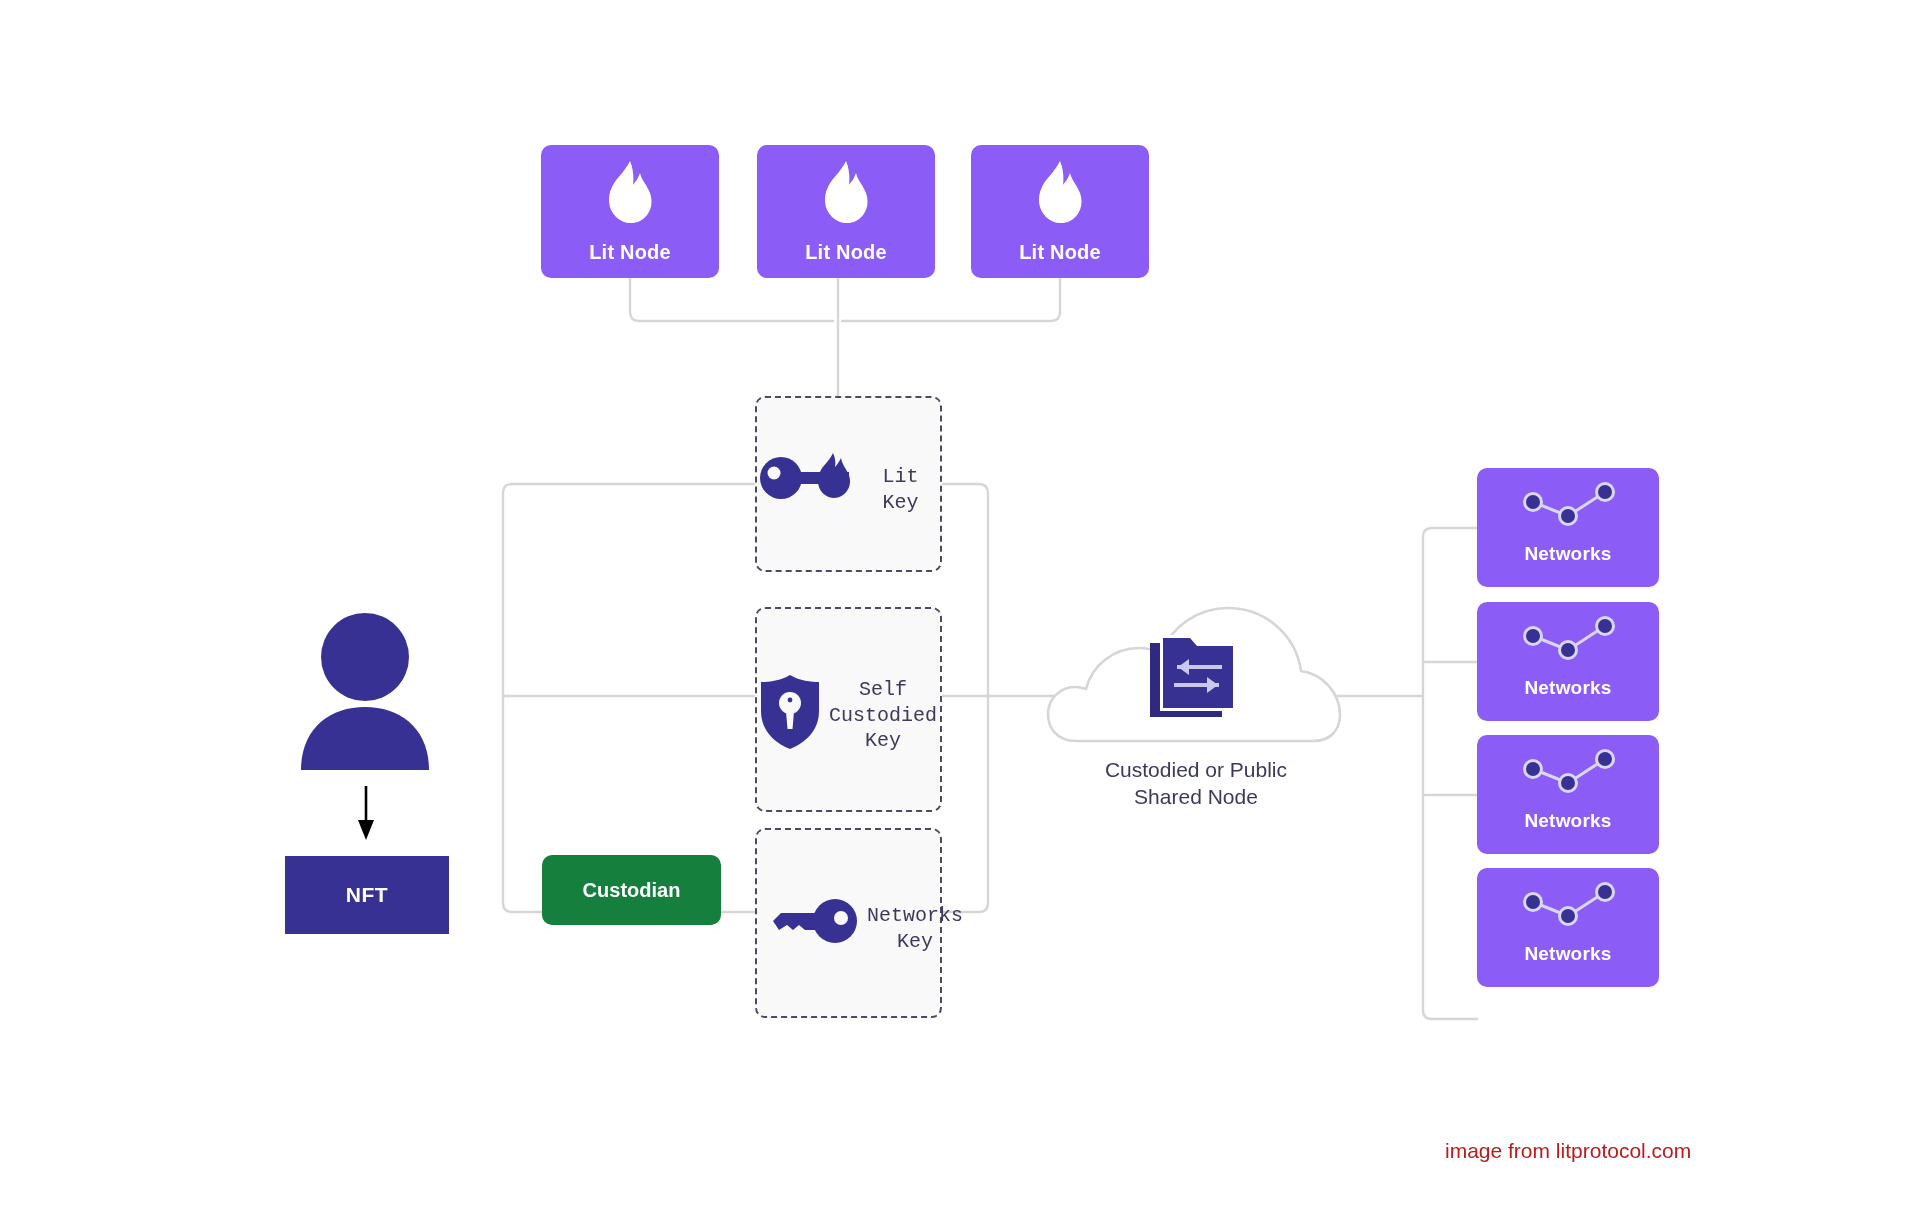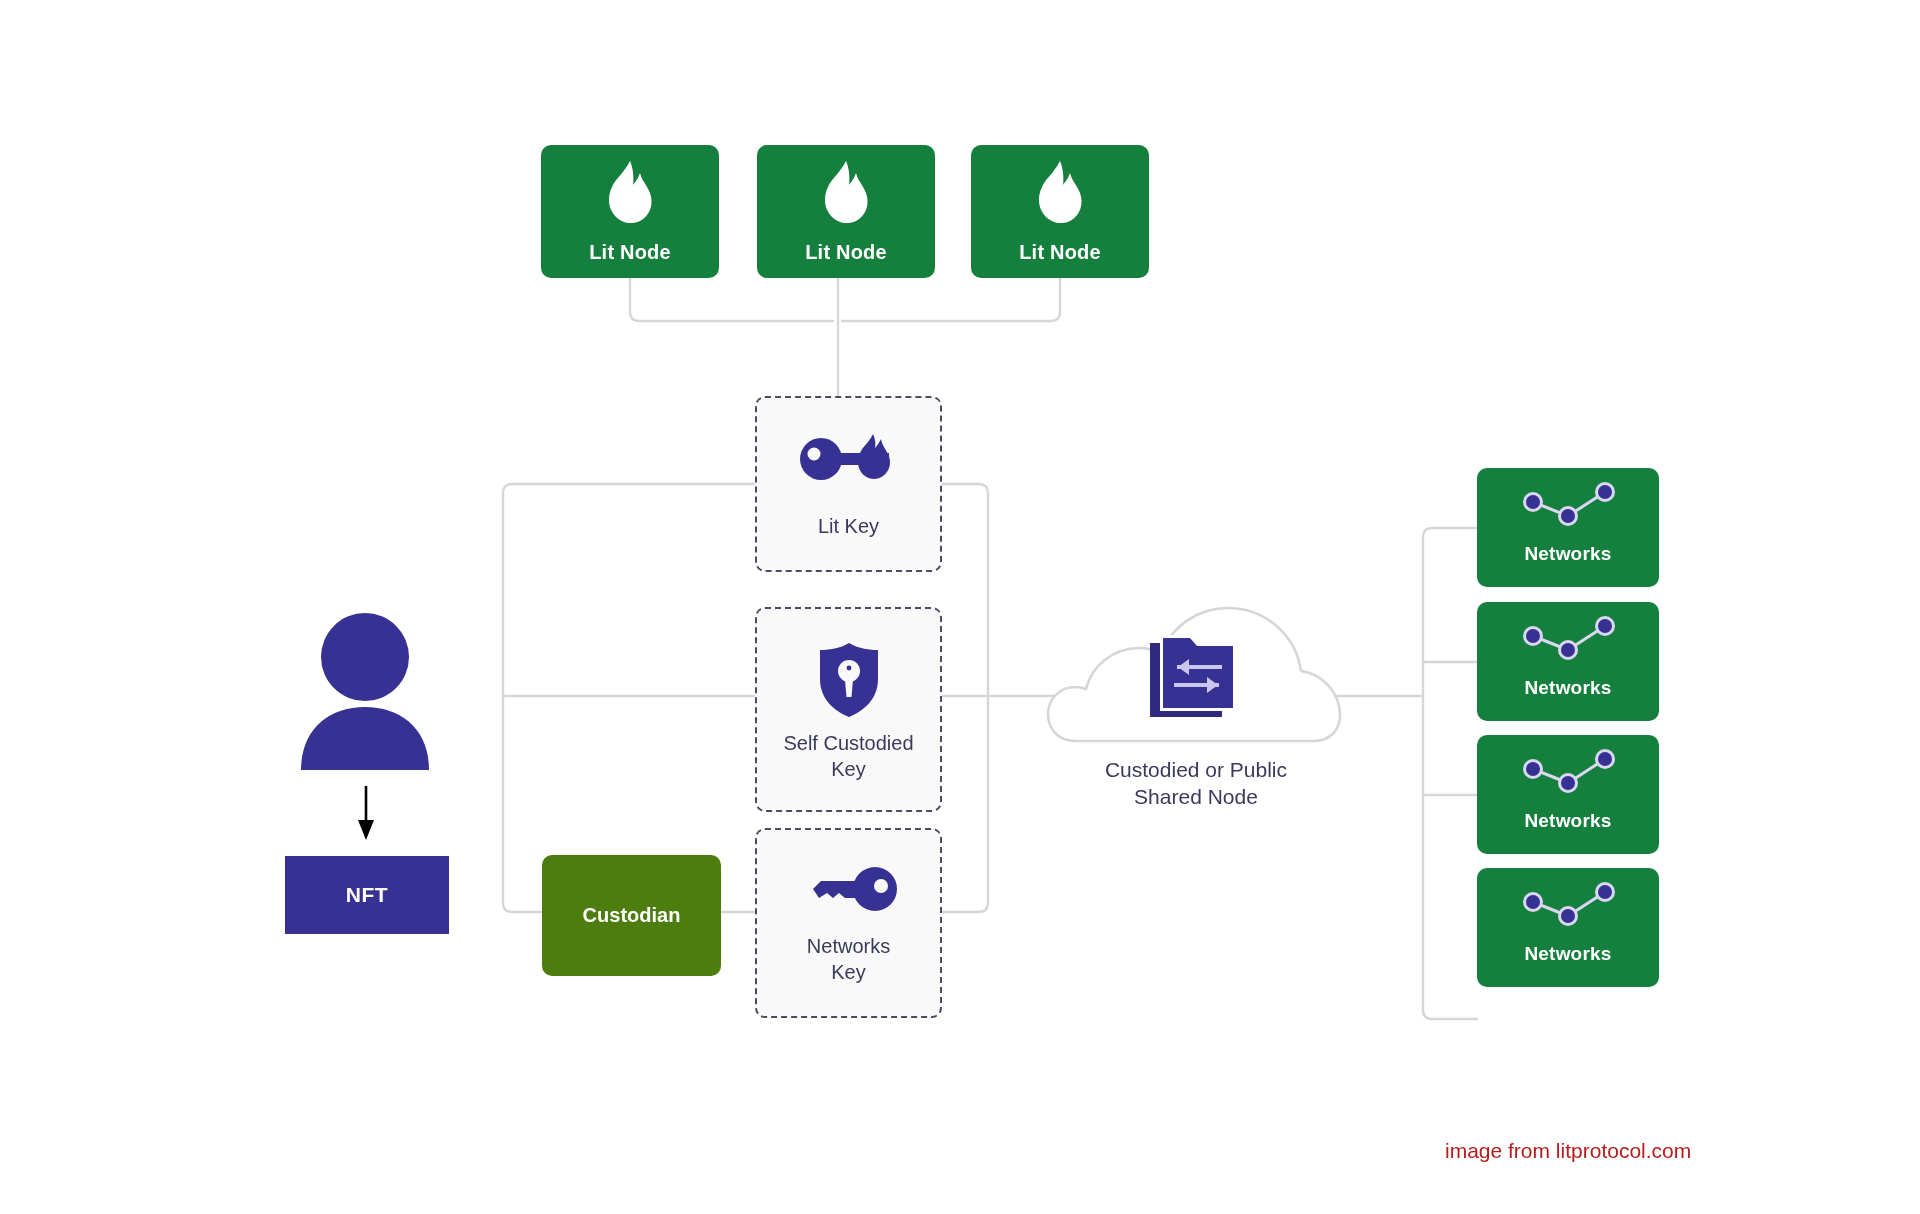--- a/index.html
+++ b/index.html
@@ -23,21 +23,21 @@
     position: absolute;
     left: 0; top: 0;
     width: 1920px;
     height: 1214px;
     pointer-events: none;
   }
 
   
   .node-card {
     position: absolute;
-    background: #15803d;
+    background: #8b5cf6;
     border-radius: 10px;
     display: flex;
     flex-direction: column;
     align-items: center;
     justify-content: flex-end;
     box-sizing: border-box;
   }
   .node-card .glyph {
     flex: 1 1 auto;
     display: flex;
@@ -64,23 +64,24 @@
   
   .key-card {
     position: absolute;
     left: 755px;
     width: 187px;
     background: #f9f9f9;
     border: 2px dashed #4a4a63;
     border-radius: 10px;
     box-sizing: border-box;
     display: flex;
-    flex-direction: column;
-    align-items: center;
-    justify-content: center;
+    flex-direction: row;
+    align-items: center;
+    justify-content: flex-start;
+    font-family: Liberation Mono, monospace;
   }
   .key-card .glyph {
     display: flex;
     align-items: center;
     justify-content: center;
     margin-top: 4px;
   }
   .key-card .caption {
     color: #3b3a5c;
     font-size: 20px;
@@ -90,22 +91,22 @@
     margin-top: 12px;
     padding: 0 6px;
   }
 
   
   .custodian-card {
     position: absolute;
     left: 542px;
     top: 855px;
     width: 179px;
-    height: 121px;
-    background: #4d7c0f;
+    height: 70px;
+    background: #15803d;
     border-radius: 10px;
     display: flex;
     align-items: center;
     justify-content: center;
   }
   .custodian-card .caption {
     color: #ffffff;
     font-size: 20px;
     font-weight: bold;
   }

